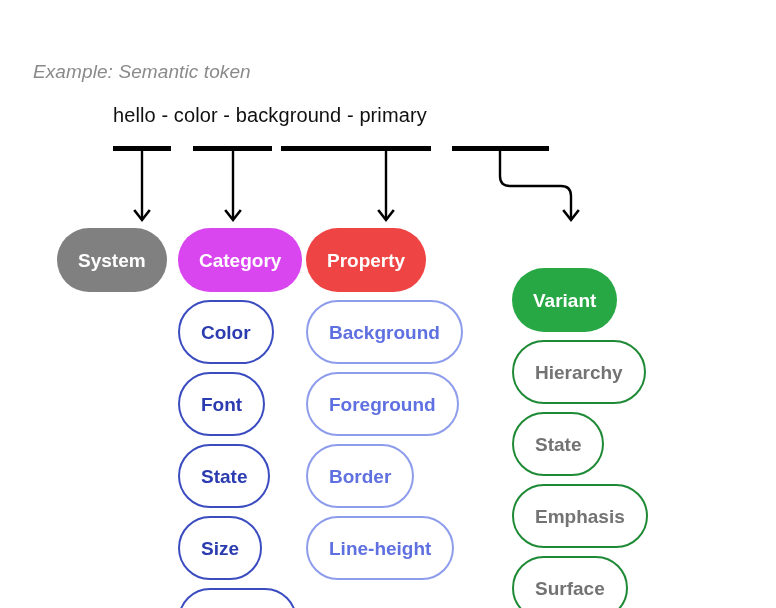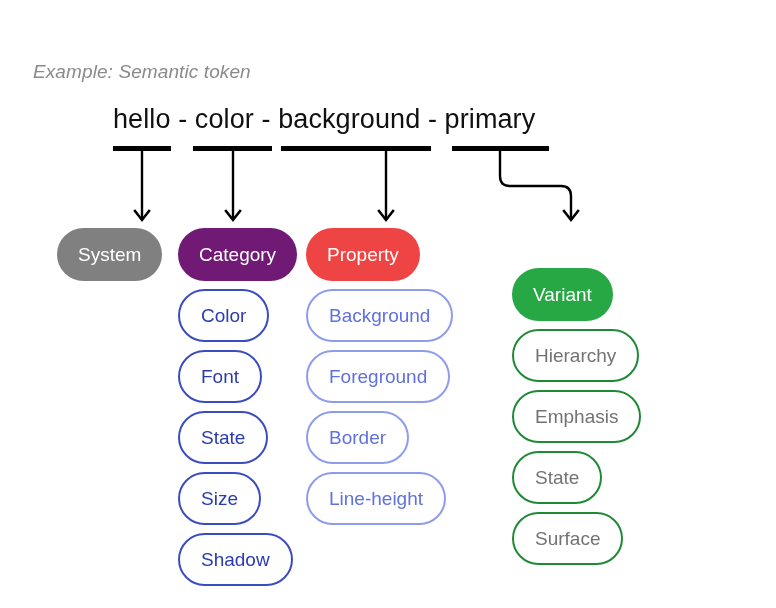--- a/index.html
+++ b/index.html
@@ -30,21 +30,21 @@
     letter-spacing: 0.1px;
     white-space: nowrap;
     margin-top: 28px;
   }
 
   
   #token-string {
     position: absolute;
     left: 113px;
     top: 104px;
-    font-size: 27px;
+    font-size: 20px;
     color: #101010;
     white-space: nowrap;
     letter-spacing: 0.1px;
   }
   #token-string .tok-sep {
     color: #101010;
   }
 
   
   #connector-layer {
@@ -66,43 +66,44 @@
     gap: 8px;
   }
   #col-system   { left: 57px;  }
   #col-category { left: 178px; }
   #col-property { left: 306px; }
   #col-variant  { left: 512px; }
 
   
   .pill {
     box-sizing: border-box;
-    height: 53px;
+    height: 64px;
     border-radius: 999px;
     display: flex;
     align-items: center;
     justify-content: center;
     padding: 0 21px;
     font-size: 19px;
     white-space: nowrap;
     line-height: 1;
+    font-weight: bold;
   }
   .pill.header {
     color: #ffffff;
     border: none;
   }
   .pill.item {
     background: #ffffff;
     border-width: 2px;
     border-style: solid;
   }
 
   
   #pill-system   { background: #808080; }
-  #pill-category { background: #701a75; }
+  #pill-category { background: #d946ef; }
   #pill-property { background: #ef4444; }
   #pill-variant  { background: #27a844; margin-top: 40px; }
 
   
   #col-category .pill.item { border-color: #3a4cc0; color: #2b3bb0; }
   #col-property .pill.item { border-color: #8e9cec; color: #5f70e0; }
   #col-variant  .pill.item { border-color: #1f8a36; color: #737373; }
 </style>
 </head>
 <body>
@@ -155,18 +156,18 @@
     <div class="pill header" id="pill-property">Property</div>
     <div class="pill item">Background</div>
     <div class="pill item">Foreground</div>
     <div class="pill item">Border</div>
     <div class="pill item">Line-height</div>
   </div>
 
   <div class="column" id="col-variant">
     <div class="pill header" id="pill-variant">Variant</div>
     <div class="pill item">Hierarchy</div>
+    <div class="pill item">State</div>
     <div class="pill item">Emphasis</div>
-    <div class="pill item">State</div>
     <div class="pill item">Surface</div>
   </div>
 
 </div>
 
 </body></html>

